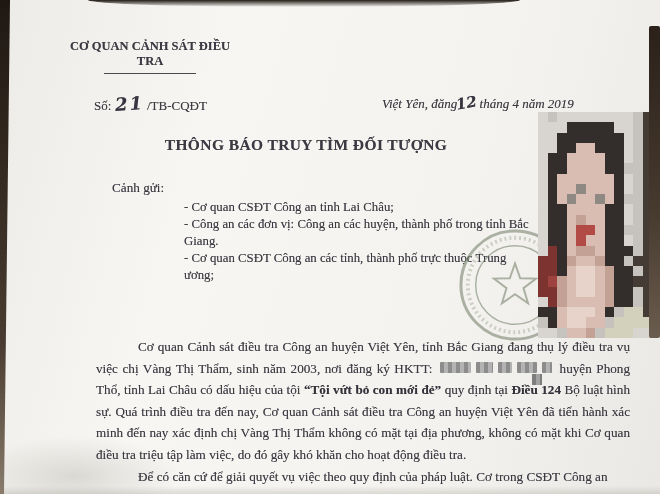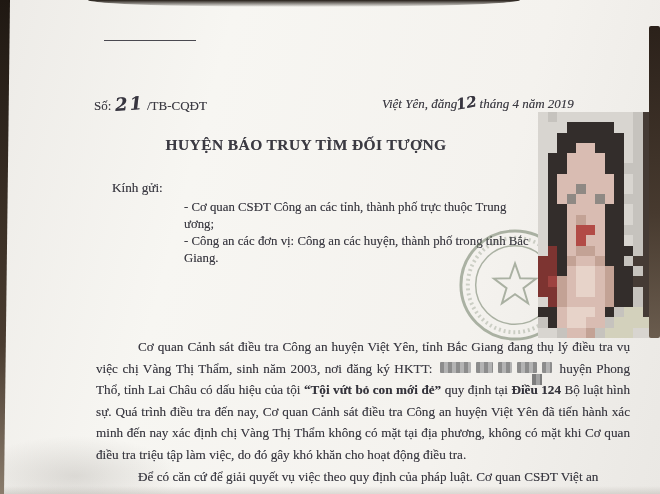--- a/index.html
+++ b/index.html
@@ -69,61 +69,63 @@
   .photo { position:absolute; left:538px; top:112px; width:114px; height:226px; z-index:4;
            display:grid; grid-template-columns:repeat(12,1fr); grid-auto-rows:1fr;
            filter:blur(.5px); }
 </style>
 </head>
 <body>
 
 <div class="page">
 
   <div class="hdr-left txt">
+    <div class="l2">CƠ QUAN CẢNH SÁT ĐIỀU TRA</div>
     <div class="rule"></div>
   </div>
 
   <div class="doc-number txt">
     <span>Số:</span>
     <span class="hand">21</span>
     <span>/TB-CQĐT</span>
   </div>
 
 
   <div class="date-line txt">
     <span>Việt Yên, đăng</span>
     <span class="hand-day">12</span>
     <span>tháng 4 năm 2019</span>
   </div>
 
-  <div class="doc-title txt">HUYỆN BÁO TRUY TÌM ĐỐI TƯỢNG</div>
-
-  <div class="salutation txt">Kính gửi:</div>
+  <div class="doc-title txt">THÔNG BÁO TRUY TÌM ĐỐI TƯỢNG</div>
+
+  <div class="salutation txt">Cảnh gửi:</div>
 
   <div class="recipients txt">
+    <div>- Cơ quan CSĐT Công an tỉnh Lai Châu;</div>
+    <div>- Công an các đơn vị: Công an các huyện, thành phố trong tỉnh Bắc Giang.</div>
     <div>- Cơ quan CSĐT Công an các tỉnh, thành phố trực thuộc Trung ương;</div>
-    <div>- Công an các đơn vị: Công an các huyện, thành phố trong tỉnh Bắc Giang.</div>
   </div>
 
   <svg class="seal" viewBox="0 0 120 120">
     <circle cx="60" cy="60" r="55" fill="none" stroke="#6f7d66" stroke-width="3"></circle>
     <circle cx="60" cy="60" r="48" fill="none" stroke="#6f7d66" stroke-width="4" stroke-dasharray="2 3" opacity=".55"></circle>
     <circle cx="60" cy="60" r="40" fill="none" stroke="#6f7d66" stroke-width="1.5"></circle>
     <path d="M60 38 L65.3 53.2 L81.4 53.5 L68.6 63.2 L73.3 78.6 L60 69.4 L46.7 78.6 L51.4 63.2 L38.6 53.5 L54.7 53.2 Z" fill="none" stroke="#6f7d66" stroke-width="2"></path>
   </svg>
 
   <div class="body-text txt">
     <p><span>Cơ quan Cảnh sát điều tra Công an huyện Việt Yên, tỉnh Bắc Giang đang thụ lý điều tra vụ việc chị Vàng Thị Thẩm, sinh năm 2003, nơi đăng ký HKTT: </span><span class="redaction">
           <i style="width: 31px;"></i>
           <i style="width: 17px;"></i>
           <i style="width: 14px;"></i>
           <i style="width: 20px;"></i>
           <i style="width: 10px;"></i>
         </span><span> huyện Phong Thổ, tỉnh Lai Châu có dấu hiệu của tội </span><span class="b">“Tội vứt bỏ con mới đẻ”</span><span> quy định tại </span><span class="b">Điều 124</span><span> Bộ luật hình sự. Quá trình điều tra đến nay, Cơ quan Cảnh sát điều tra Công an huyện Việt Yên đã tiến hành xác minh đến nay xác định chị Vàng Thị Thẩm không có mặt tại địa phương, không có mặt khi Cơ quan điều tra triệu tập làm việc, do đó gây khó khăn cho hoạt động điều tra.</span></p>
-    <p>Để có căn cứ để giải quyết vụ việc theo quy định của pháp luật. Cơ quan CSĐT Việt an</p>
+    <p>Để có căn cứ để giải quyết vụ việc theo quy định của pháp luật. Cơ trong CSĐT Công an</p>
   </div>
 
   <div class="stray-block"></div>
 
   <div class="photo">
       <div style="background: rgb(216, 213, 208);"></div>
       <div style="background: rgb(198, 195, 190);"></div>
       <div style="background: rgb(216, 213, 208);"></div>
       <div style="background: rgb(216, 213, 208);"></div>
       <div style="background: rgb(216, 213, 208);"></div>

